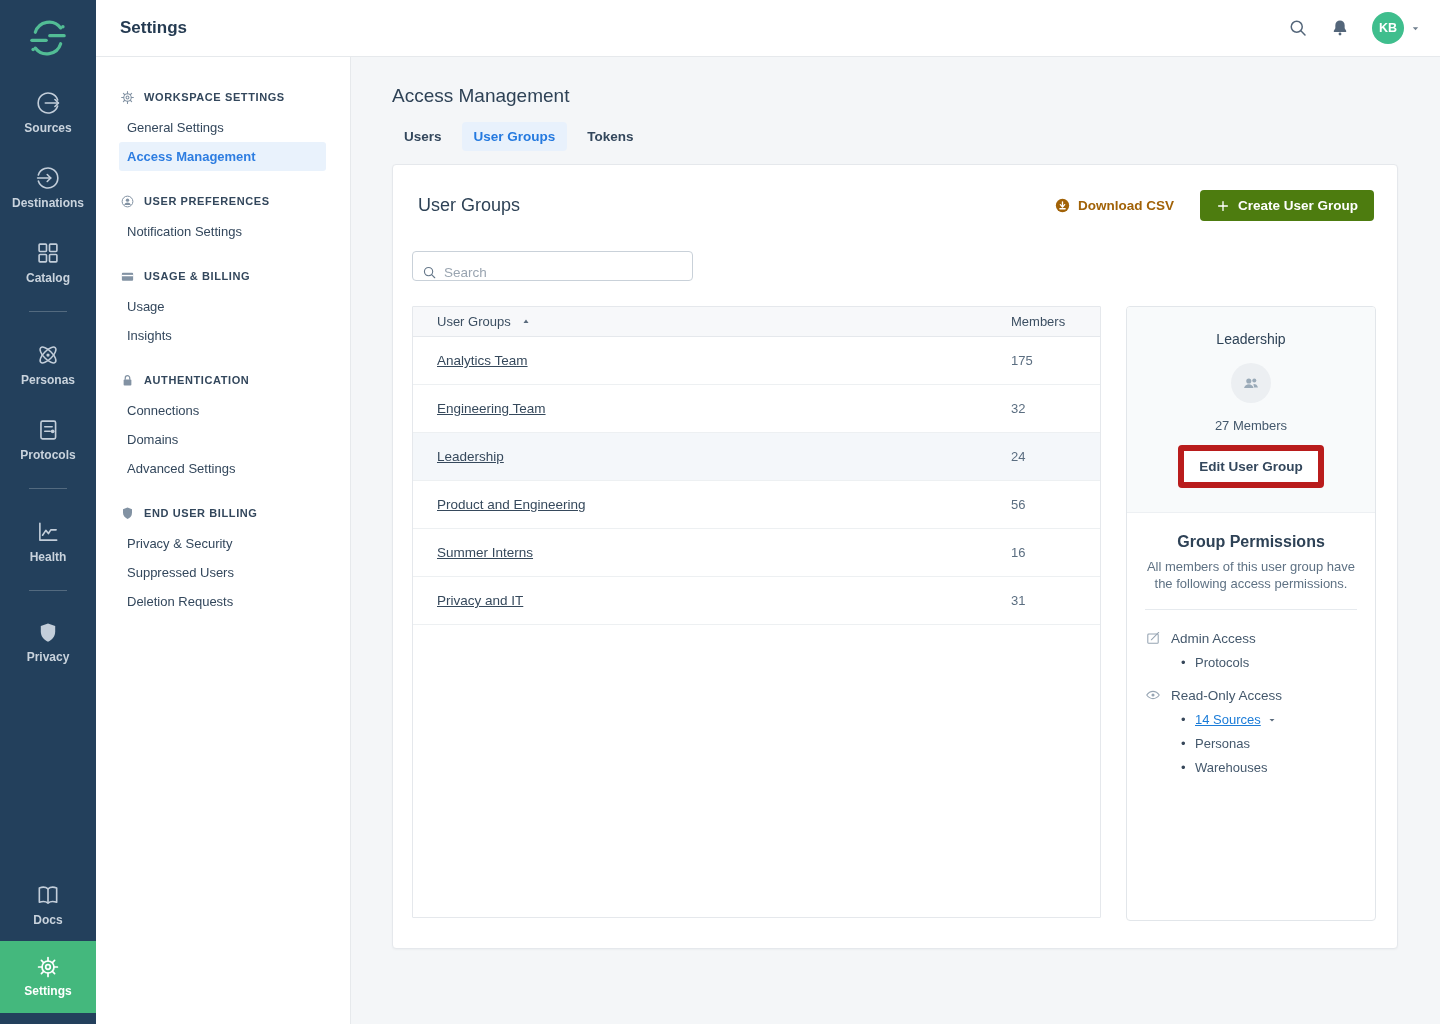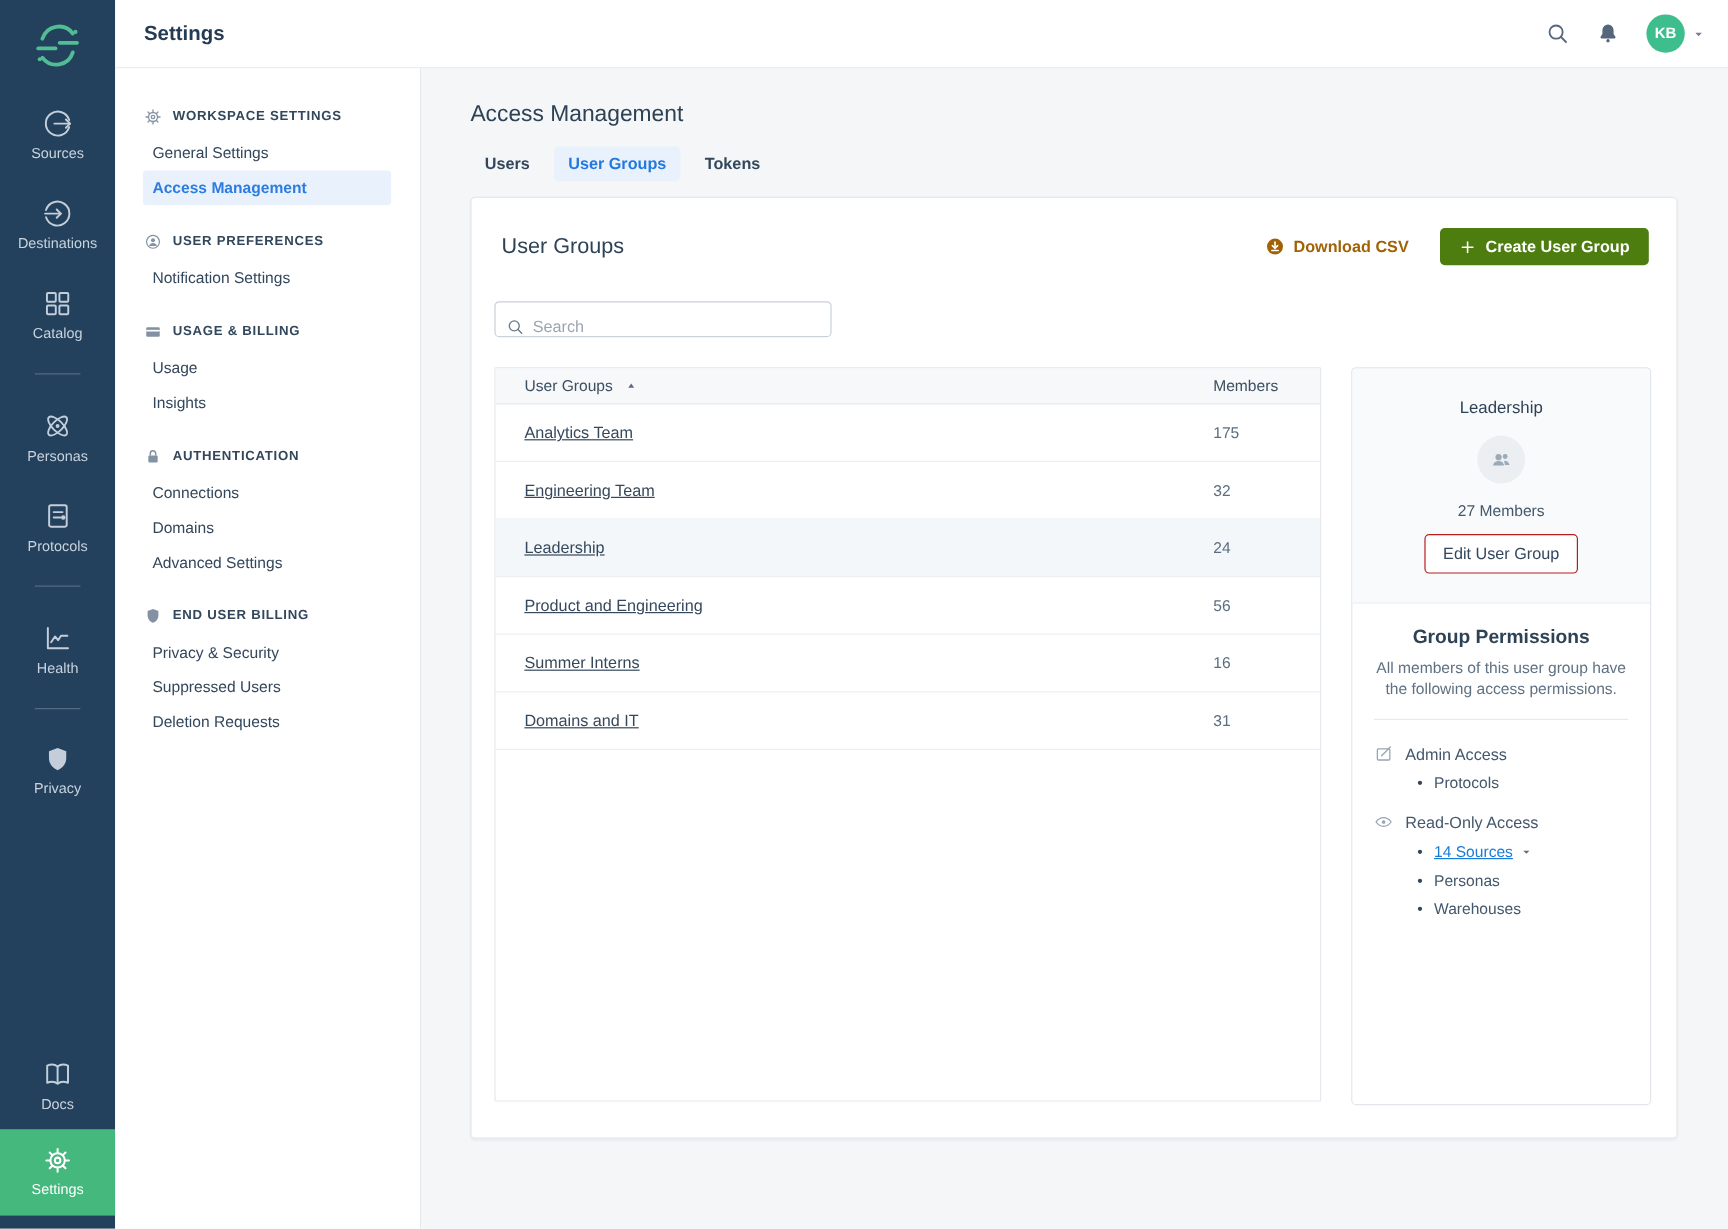--- a/index.html
+++ b/index.html
@@ -3,21 +3,21 @@
 <meta charset="utf-8">
 <style>
   * { margin:0; padding:0; box-sizing:border-box; }
   html,body { width:1440px; height:1024px; overflow:hidden; }
   body { font-family:"Liberation Sans", sans-serif; background:#F4F6F8; color:#33475C; }
   .app { display:flex; width:1440px; height:1024px; }
 
   
   .rail { width:96px; background:#23405C; display:flex; flex-direction:column; align-items:center; flex-shrink:0; }
   .rail-logo { margin-top:16px; height:44px; display:flex; align-items:center; justify-content:center; cursor:pointer; }
-  .rail-item { display:flex; flex-direction:column; align-items:center; gap:5px; margin-top:30px; width:100%; color:#C3CEDA; cursor:pointer; text-decoration:none; }
+  .rail-item { display:flex; flex-direction:column; align-items:center; gap:5px; margin-top:30px; width:100%; color:#C3CEDA; cursor:pointer; text-decoration:none;font-weight:bold; }
   .rail-item .rail-label { font-size:12px; color:#C9D3DD; }
   .rail-divider { width:38px; border-top:1px solid rgba(255,255,255,.22); margin-top:26px; }
   .rail-spacer { flex:1; }
   .rail-item.docs { margin-top:0; margin-bottom:14px; }
   .rail-item.active { background:#44B87D; margin-top:0; padding:14px 0 15px; color:#FFFFFF; }
   .rail-item.active .rail-label { color:#FFFFFF; }
   .rail-bottom-pad { height:11px; }
 
   
   .shell { flex:1; display:flex; flex-direction:column; min-width:0; }
@@ -71,21 +71,21 @@
   .grid-row .cell-name { flex:1; font-size:13.5px; font-weight:500; color:#36495C;text-decoration:underline; }
   .grid-row .cell-members { width:72px; font-size:13px; color:#5B6E81; }
   .grid-fill { flex:1; }
 
   
   .panel { width:250px; height:615px; border:1px solid #E2E6EA; border-radius:4px; background:#FFFFFF; overflow:hidden; }
   .panel-top { background:#F8FAFB; border-bottom:1px solid #EDF0F3; padding:24px 16px 24px; text-align:center; }
   .panel-title { font-size:14px; font-weight:500; color:#2E4256; }
   .panel-avatar { width:40px; height:40px; border-radius:50%; background:#ECEFF2; margin:16px auto 0; display:flex; align-items:center; justify-content:center; color:#9AAAB8; }
   .panel-members { margin-top:15px; font-size:13px; color:#44586C; }
-  .btn-secondary { margin-top:12px; background:#FFFFFF; border:1px solid #b91c1c; border-radius:4px; padding:8px 15px; font-family:"Liberation Sans", sans-serif; font-size:13.5px; font-weight:400; color:#33475C; cursor:pointer; }
+  .btn-secondary { margin-top:12px; background:#FFFFFF; border:6px solid #b91c1c; border-radius:4px; padding:8px 15px; font-family:"Liberation Sans", sans-serif; font-size:13.5px; font-weight:700; color:#33475C; cursor:pointer; }
   .panel-perms { padding:20px 18px; }
   .perm-title { text-align:center; font-size:16px; font-weight:700; color:#2E4256; }
   .perm-desc { margin-top:8px; text-align:center; font-size:13px; line-height:1.28; color:#5F7284; }
   .perm-sep { border-top:1px solid #E6EAEE; margin:17px 0 20px; }
   .perm-group { margin-bottom:17px; }
   .perm-head { display:flex; align-items:center; gap:10px; font-size:13.5px; color:#44586C; }
   .perm-head .p-ic { color:#97A5B3; display:flex; }
   .perm-list { list-style:none; margin-top:9px; padding-left:36px; }
   .perm-list li { position:relative; padding-left:14px; font-size:13px; color:#44586C; margin-bottom:9px; }
   .perm-list li::before { content:"\2022"; position:absolute; left:0; color:#37475A; }
@@ -499,21 +499,21 @@
               </div>
               <div class="grid-row">
                 <div class="cell-name">Product and Engineering</div>
                 <div class="cell-members">56</div>
               </div>
               <div class="grid-row">
                 <div class="cell-name">Summer Interns</div>
                 <div class="cell-members">16</div>
               </div>
               <div class="grid-row">
-                <div class="cell-name">Domains and IT</div>
+                <div class="cell-name">Privacy and IT</div>
                 <div class="cell-members">31</div>
               </div>
               <div class="grid-fill"></div>
             </div>
 
             <aside class="panel">
               <div class="panel-top">
                 <div class="panel-title">Leadership</div>
                 <div class="panel-avatar">
                   <span>

